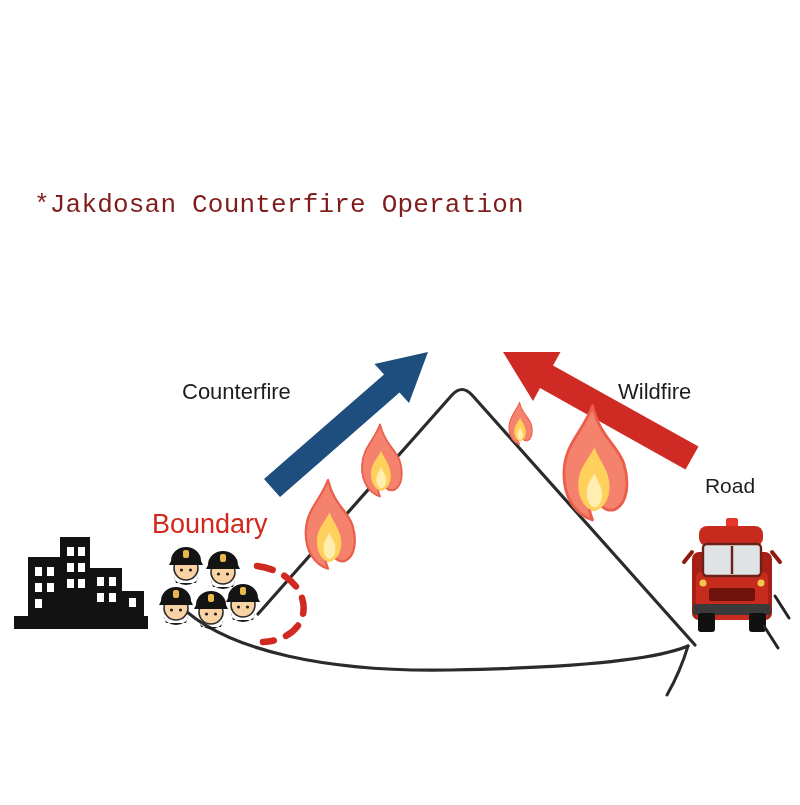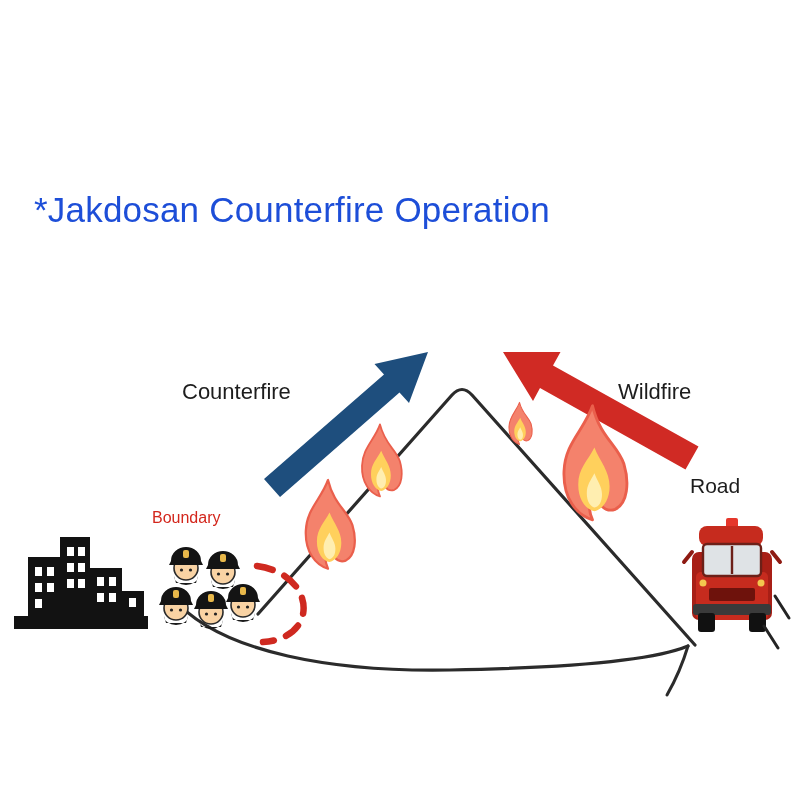--- a/index.html
+++ b/index.html
@@ -1,26 +1,26 @@
 <!DOCTYPE html>
 <html><head>
 <meta charset="utf-8">
 <style>
   html,body{margin:0;padding:0;background:#ffffff;}
   #stage{
     position:relative;width:800px;height:805px;background:#ffffff;
     font-family:"Liberation Sans", sans-serif;color:#1d1d1d;overflow:hidden;
   }
   .lbl{position:absolute;font-weight:500;white-space:nowrap;}
-  .title{left:34px;top:190px;font-size:35px;letter-spacing:0.2px;color:#1d4ed8;}
+  .title{left:34px;top:190px;font-size:26px;letter-spacing:0.2px;color:#7f1d1d;font-family:Liberation Mono, monospace;}
   .counterfire{left:182px;top:379px;font-size:22px;}
   .wildfire{left:618px;top:379px;font-size:22px;}
   .residential{left:10px;top:476px;width:150px;text-align:center;font-size:22px;line-height:29px;white-space:normal;}
-  .boundary{left:152px;top:509px;font-size:16px;color:#d3261c;}
-  .road{left:690px;top:474px;width:80px;text-align:left;font-size:21px;}
+  .boundary{left:152px;top:509px;font-size:27px;color:#d3261c;}
+  .road{left:690px;top:474px;width:80px;text-align:center;font-size:21px;}
   .forestroad{left:330px;top:694px;width:220px;text-align:center;font-size:23px;}
   svg{position:absolute;left:0;top:0;}
 </style>
 </head>
 <body>
 
 <div id="stage">
 
   <svg width="800" height="805" viewBox="0 0 800 805" aria-hidden="true">
     <defs>

